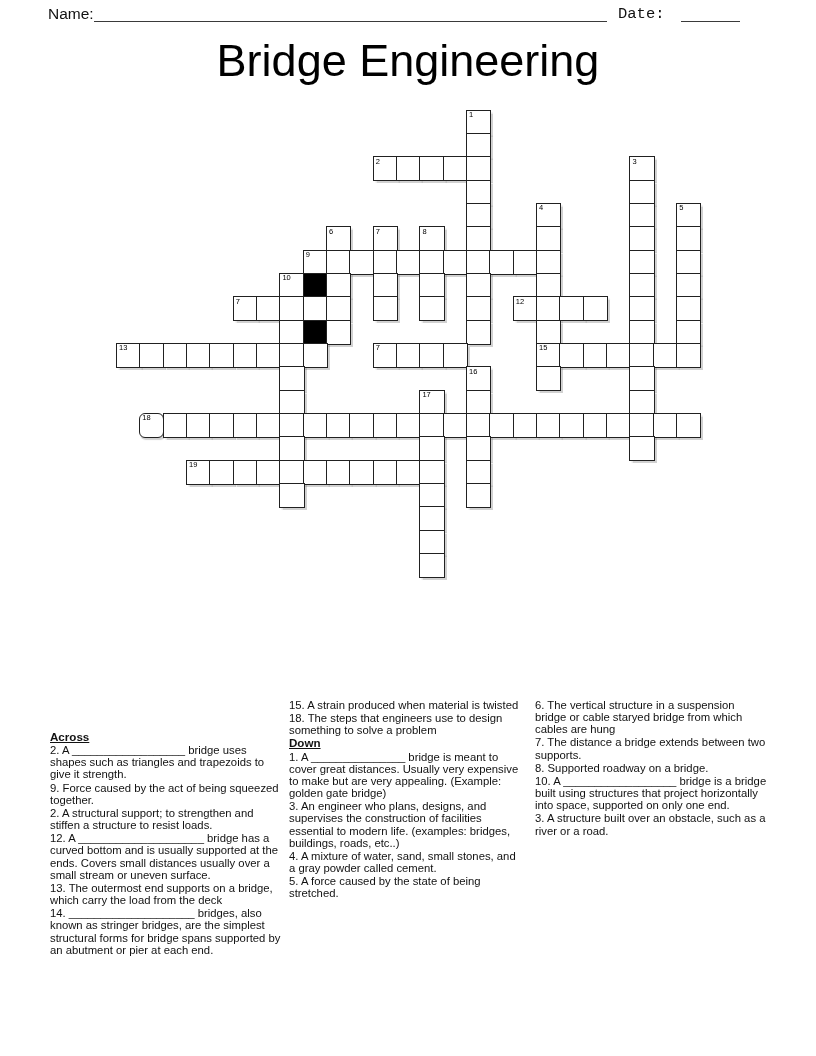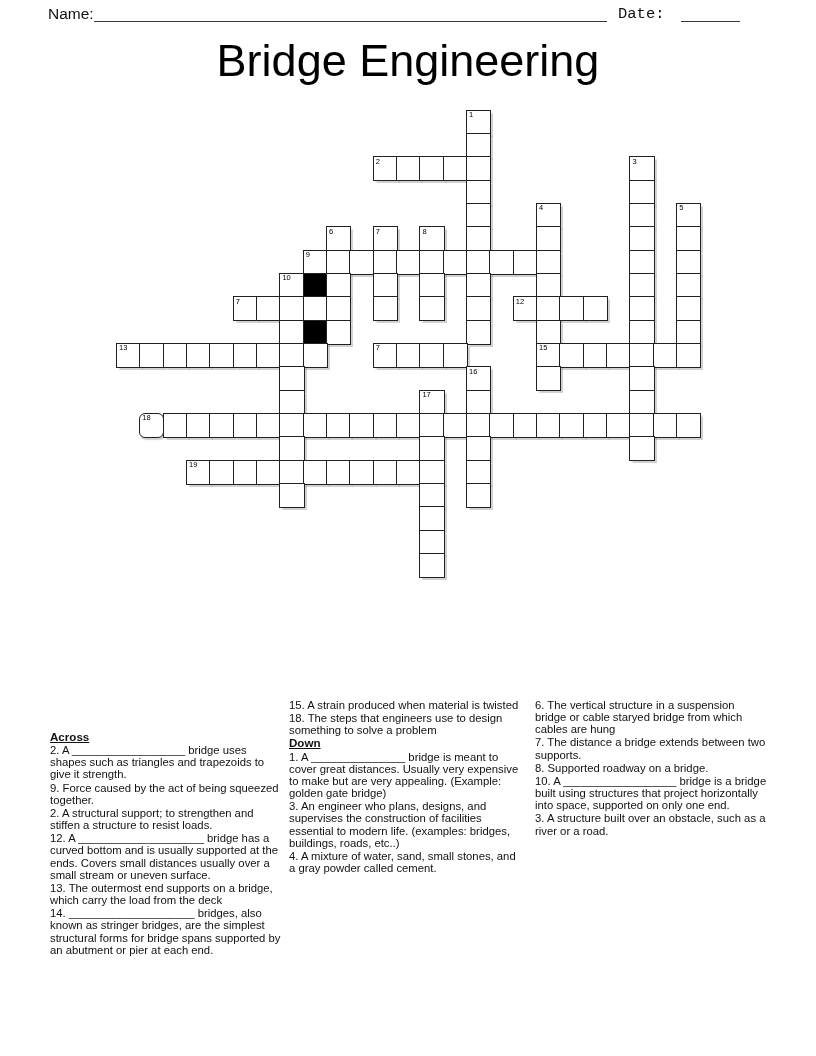--- a/index.html
+++ b/index.html
@@ -237,20 +237,21 @@
     <div class="clue"><b>13. </b>The outermost end supports on a bridge, which carry the load from the deck</div>
     <div class="clue"><b>14. </b>____________________ bridges, also known as stringer bridges, are the simplest structural forms for bridge spans supported by an abutment or pier at each end.</div>
   </div>
 <div id="clue-col-2" class="clue-col">
     <div class="clue"><b>15. </b>A strain produced when material is twisted</div>
     <div class="clue"><b>18. </b>The steps that engineers use to design something to solve a problem</div>
     <div class="clue-heading">Down</div>
     <div class="clue"><b>1. </b>A _______________ bridge is meant to cover great distances. Usually very expensive to make but are very appealing. (Example: golden gate bridge)</div>
     <div class="clue"><b>3. </b>An engineer who plans, designs, and supervises the construction of facilities essential to modern life. (examples: bridges, buildings, roads, etc..)</div>
     <div class="clue"><b>4. </b>A mixture of water, sand, small stones, and a gray powder called cement.</div>
+    <div class="clue"><b>5. </b>A force caused by the state of being stretched.</div>
   </div>
 <div id="clue-col-3" class="clue-col">
     <div class="clue"><b>6. </b>The vertical structure in a suspension bridge or cable staryed bridge from which cables are hung</div>
     <div class="clue"><b>7. </b>The distance a bridge extends between two supports.</div>
     <div class="clue"><b>8. </b>Supported roadway on a bridge.</div>
     <div class="clue"><b>10. </b>A __________________ bridge is a bridge built using structures that project horizontally into space, supported on only one end.</div>
     <div class="clue"><b>3. </b>A structure built over an obstacle, such as a river or a road.</div>
   </div>
 
 </body></html>

